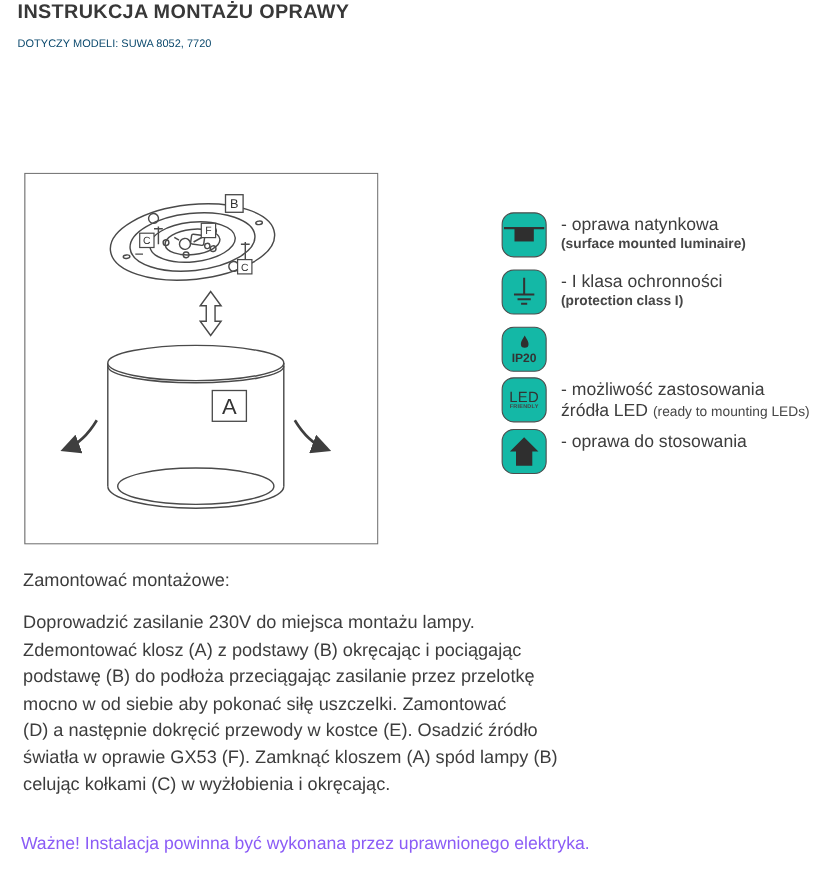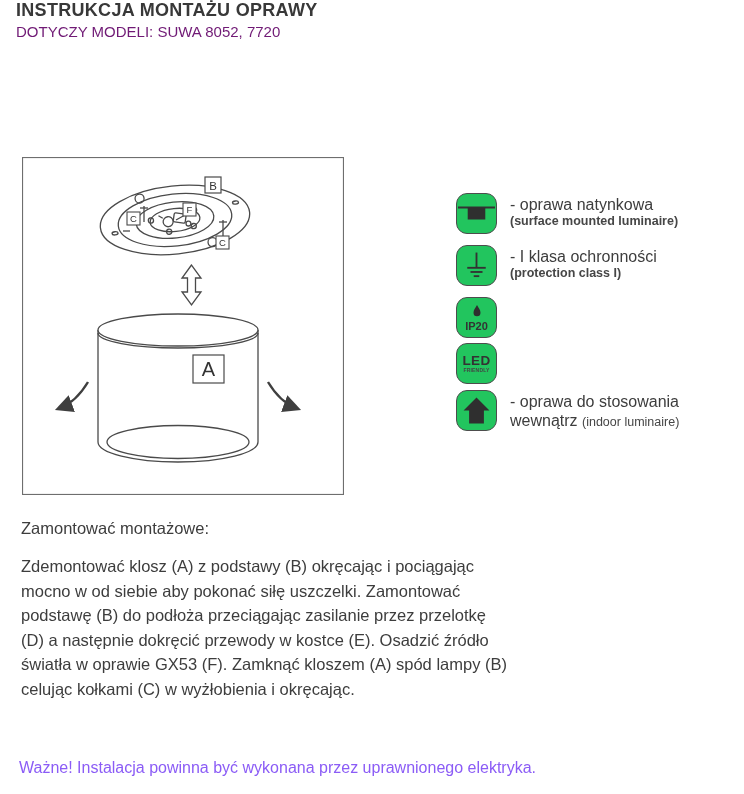--- a/index.html
+++ b/index.html
@@ -3,33 +3,33 @@
 <meta charset="utf-8">
 <style>
   html,body { margin:0; padding:0; }
   body {
     width:744px; height:794px; background:#ffffff; position:relative;
     font-family:"Liberation Sans", sans-serif; color:#3d3d3d; overflow:hidden;
   }
   .abs { position:absolute; }
 
   .title { left:16px; top:0; font-size:18px; font-weight:bold; color:#383838; letter-spacing:.3px; }
-  .subtitle { left:16px; top:23px; font-size:15px; color:#701a75; }
+  .subtitle { left:16px; top:35px; font-size:10px; color:#0c4a6e; }
 
   .diagram-box { left:22px; top:157px; width:322px; height:338px; }
 
   .features { left:456px; top:193px; width:286px; }
   .feature-row { position:absolute; left:0; display:flex; gap:13px; }
   .feature-icon {
     width:41px; height:41px; flex:0 0 41px; box-sizing:border-box;
-    border:1.7px solid #4d4d4d; border-radius:11px; background:#22c55e;
+    border:1.7px solid #4d4d4d; border-radius:11px; background:#14b8a6;
     display:flex; align-items:center; justify-content:center; flex-direction:column;
   }
   .icon-ip-text { font-size:11px; font-weight:bold; color:#333; line-height:11px; margin-top:1px; }
-  .icon-led-text { font-size:13.5px; font-weight:bold; color:#333; line-height:13px; letter-spacing:.3px; }
+  .icon-led-text { font-size:13.5px; font-weight:normal; color:#333; line-height:13px; letter-spacing:.3px; }
   .icon-led-sub { font-size:5px; font-weight:bold; color:#444; line-height:6px; letter-spacing:.2px; }
   .feature-text { padding-top:2px; }
   .feature-main { font-size:16px; color:#3d3d3d; line-height:19px; white-space:nowrap; }
   .feature-sub { font-size:12.5px; color:#464646; line-height:15px; white-space:nowrap;font-weight:bold; }
   .feature-sub-inline { font-size:12.5px; color:#464646; }
 
   .instructions-heading { left:21px; top:519px; font-size:16.5px; color:#3d3d3d; }
   .instructions { left:21px; top:554px; font-size:16.5px; color:#3d3d3d; }
   .instructions .line { line-height:24.5px; white-space:nowrap; }
 
@@ -163,38 +163,42 @@
       </svg>
       <div class="icon-ip-text">IP20</div>
     </div>
   </div>
 
   <div class="feature-row" style="top:150px;">
     <div class="feature-icon">
       <div class="icon-led-text">LED</div>
       <div class="icon-led-sub">FRIENDLY</div>
     </div>
+    <div class="feature-text">
+      <div class="feature-main">- możliwość zastosowania</div>
+      <div class="feature-main"><span>źródła LED</span> <span class="feature-sub-inline">(ready to mounting LEDs)</span></div>
+    </div>
   </div>
 
   <div class="feature-row" style="top:197px;">
     <div class="feature-icon">
       <svg width="37" height="37" viewBox="0 0 40 40">
         <polygon points="20,6 34,20 28,20 28,34 12,34 12,20 6,20" fill="#2f2f2f"></polygon>
       </svg>
     </div>
     <div class="feature-text">
       <div class="feature-main">- oprawa do stosowania</div>
-      <div class="feature-main"><span>wewnątrz</span> <span class="feature-sub-inline">(indoor luminaire)</span></div>
     </div>
   </div>
 </div>
 
 <div class="abs instructions-heading">Zamontować montażowe:</div>
 <div class="abs instructions">
+  <div class="line">Doprowadzić zasilanie 230V do miejsca montażu lampy.</div>
   <div class="line">Zdemontować klosz (A) z podstawy (B) okręcając i pociągając</div>
+  <div class="line">podstawę (B) do podłoża przeciągając zasilanie przez przelotkę</div>
   <div class="line">mocno w od siebie aby pokonać siłę uszczelki. Zamontować</div>
-  <div class="line">podstawę (B) do podłoża przeciągając zasilanie przez przelotkę</div>
   <div class="line">(D) a następnie dokręcić przewody w kostce (E). Osadzić źródło</div>
   <div class="line">światła w oprawie GX53 (F). Zamknąć kloszem (A) spód lampy (B)</div>
   <div class="line">celując kołkami (C) w wyżłobienia i okręcając.</div>
 </div>
 
 <div class="abs warning">Ważne! Instalacja powinna być wykonana przez uprawnionego elektryka.</div>
 
 </body></html>

